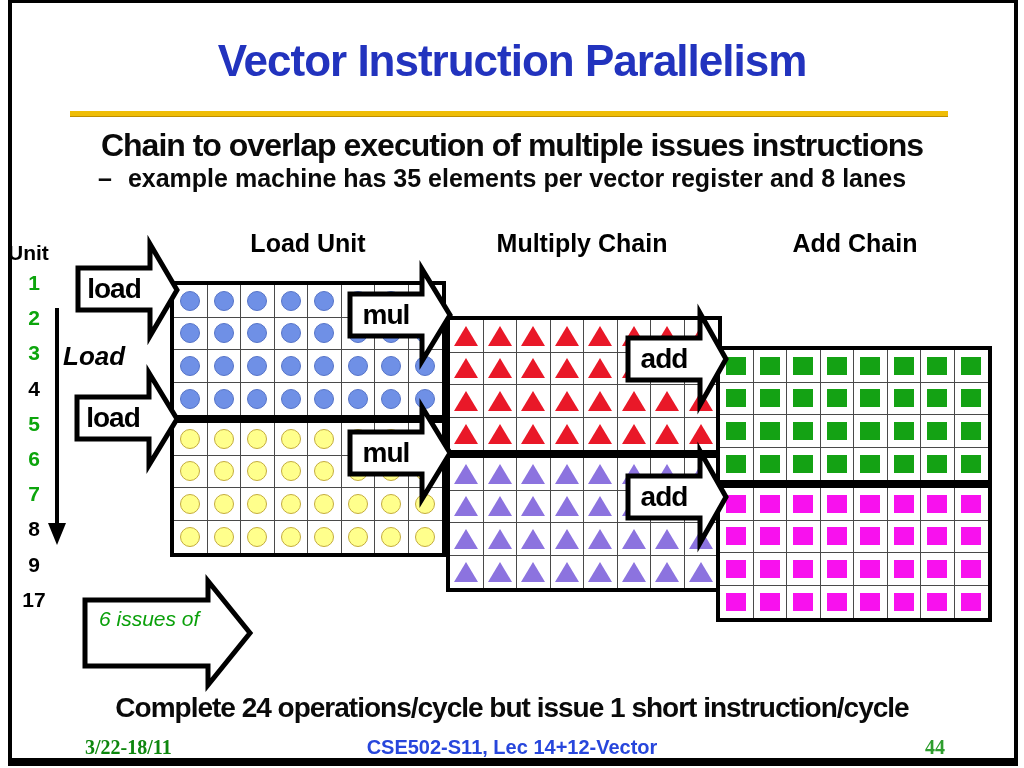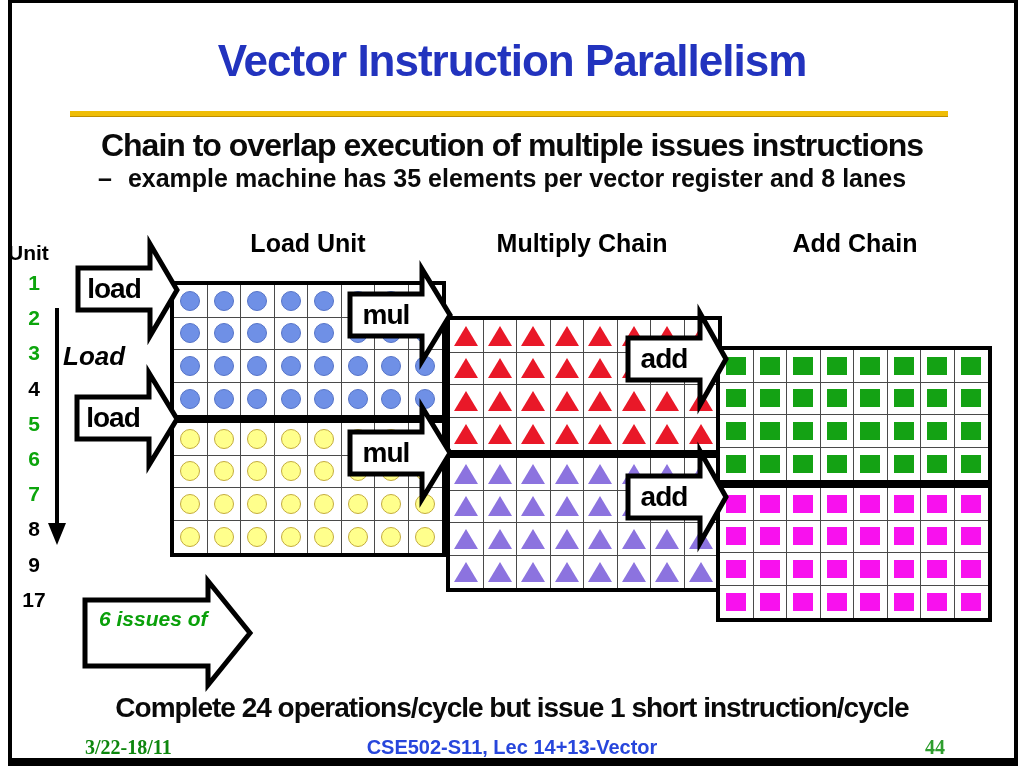--- a/index.html
+++ b/index.html
@@ -45,21 +45,21 @@
   .shape-square{width:20px;height:18px;}
   .shape-triangle{width:0;height:0;border-left:12px solid transparent;border-right:12px solid transparent;border-bottom:20px solid #000;}
   
   svg.arrow-layer{left:0;top:0;z-index:3;pointer-events:none;}
   .arrow-label{
     position:absolute;width:72px;text-align:center;font-size:28px;font-weight:bold;
     color:#000;z-index:4;line-height:34px;letter-spacing:-1px;
   }
   .issues-note{
     position:absolute;left:99px;top:606px;width:130px;z-index:4;
-    font-size:21px;font-weight:bold;font-style:italic;line-height:26px;text-align:left;
+    font-size:21px;font-weight:normal;font-style:italic;line-height:26px;text-align:left;
   }
   .bottom-statement{
     left:0;top:692px;width:1024px;text-align:center;
     font-size:28px;font-weight:bold;color:#0a0a0a;letter-spacing:-1px;z-index:1;
   }
   .footer-date{left:85px;top:736px;font-size:20px;font-weight:bold;color:#0E870E;font-family:"Liberation Serif",serif;z-index:1;}
   .footer-course{left:0;top:736px;width:1024px;text-align:center;font-size:20px;font-weight:bold;color:#2746DC;z-index:1;}
   .footer-page{left:880px;top:736px;width:65px;text-align:right;font-size:20px;font-weight:bold;color:#2E9E2E;font-family:"Liberation Serif",serif;z-index:1;}
 </style>
 </head>
@@ -706,14 +706,14 @@
 <div class="arrow-label" style="left:77px;top:401px;">load</div>
 <div class="arrow-label" style="left:350px;top:436px;">mul</div>
 <div class="arrow-label" style="left:628px;top:480px;">add</div>
 
 <div class="issues-note" id="issues-note" style="color: rgb(10, 160, 10);">
   <div>6 issues of</div>
 </div>
 
 <div class="abs bottom-statement">Complete 24 operations/cycle but issue 1 short instruction/cycle</div>
 <div class="abs footer-date">3/22-18/11</div>
-<div class="abs footer-course">CSE502-S11, Lec 14+13-Vector</div>
+<div class="abs footer-course">CSE502-S11, Lec 14+12-Vector</div>
 <div class="abs footer-page">44</div>
 
 </body></html>

